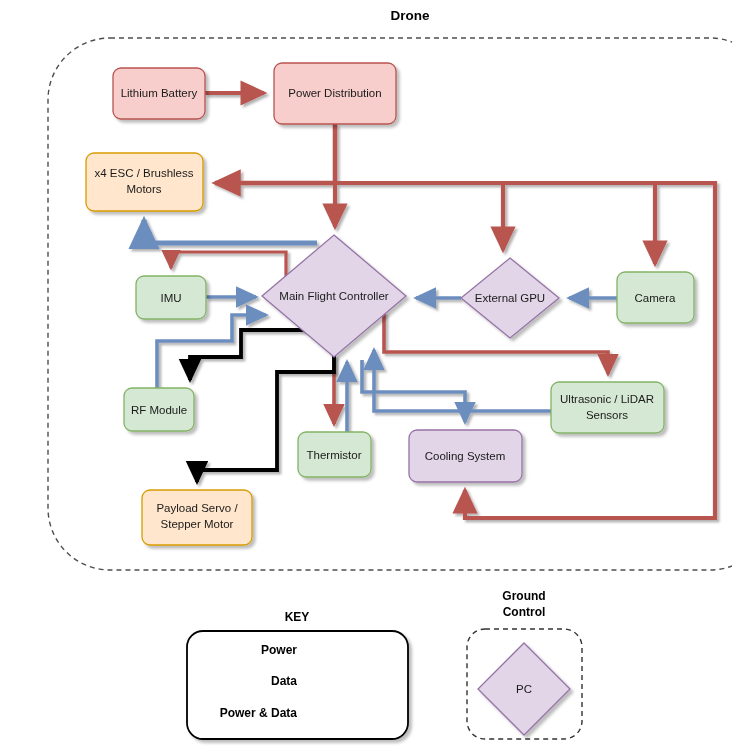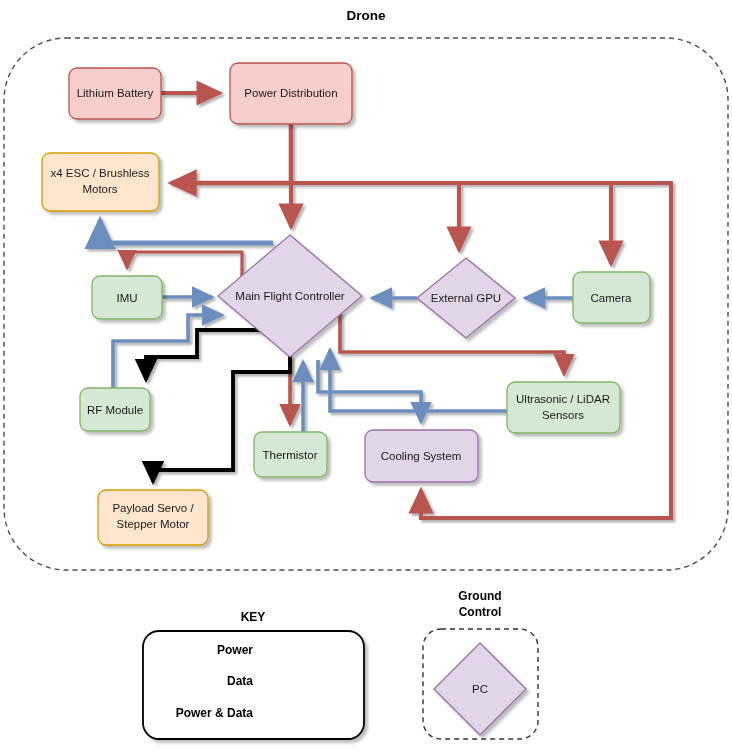--- a/index.html
+++ b/index.html
@@ -1,18 +1,18 @@
 <!DOCTYPE html>
 <html><head>
 <meta charset="utf-8">
 <style>
   html,body{margin:0;padding:0;background:#ffffff;}
   body{width:732px;height:752px;overflow:hidden;
        font-family:"Liberation Sans","DejaVu Sans",sans-serif;}
-  #stage{position:relative;width:656px;height:752px;}
+  #stage{position:relative;width:656px;height:752px;margin-left:44px;}
   svg{display:block;}
   .node-label{font-size:11.5px;fill:#1a1a1a;font-family:"Liberation Sans","DejaVu Sans",sans-serif;}
   .title-label{font-size:13.5px;font-weight:bold;fill:#000;font-family:"Liberation Sans","DejaVu Sans",sans-serif;}
   .key-label{font-size:12px;font-weight:bold;fill:#000;font-family:"Liberation Sans","DejaVu Sans",sans-serif;}
 </style>
 </head>
 <body>
 
 <div id="stage">
 <svg width="732" height="752" viewBox="0 0 732 752" xmlns="http://www.w3.org/2000/svg">

